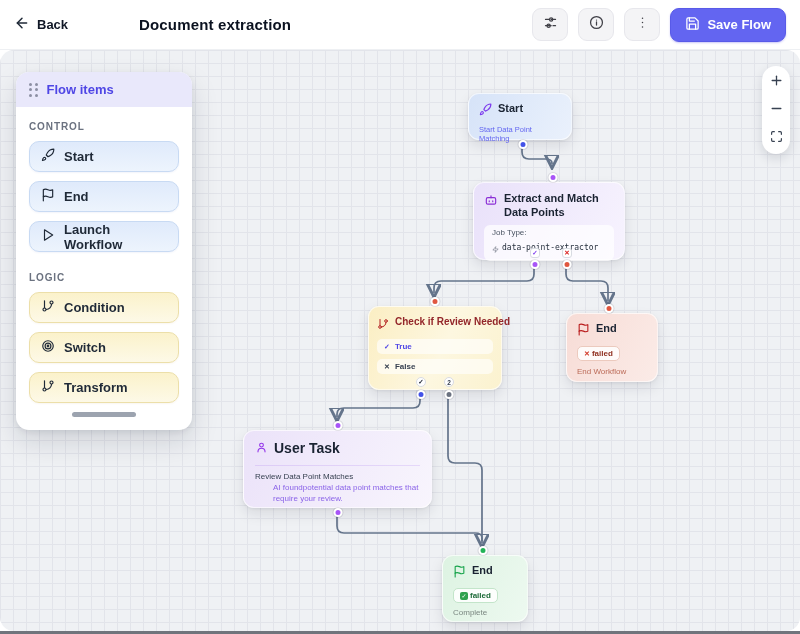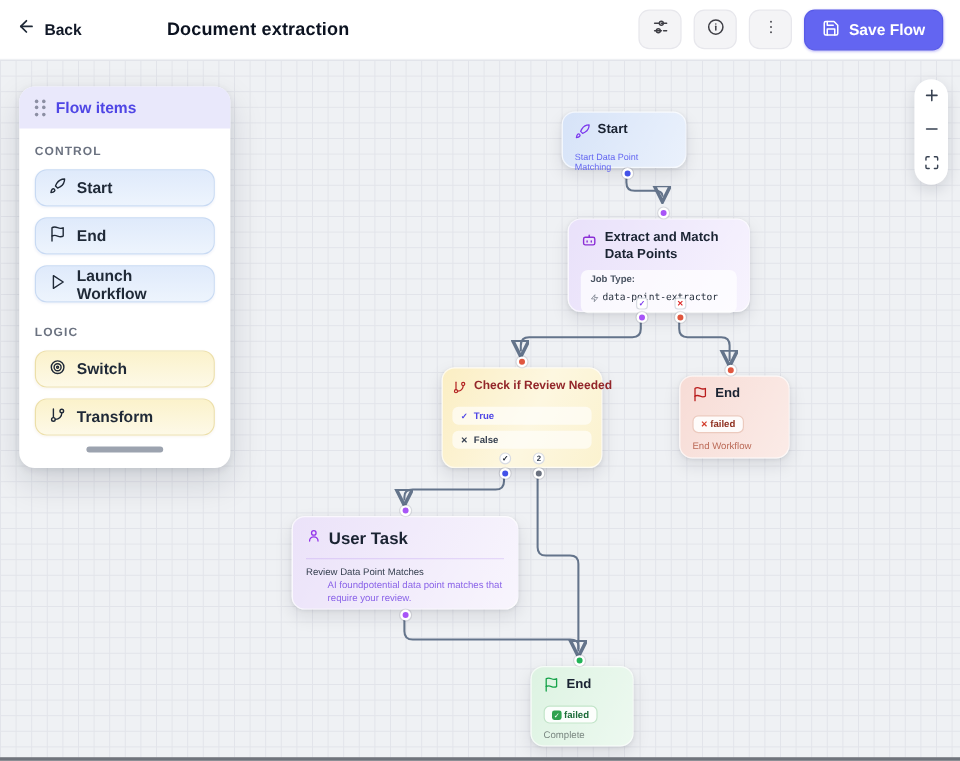--- a/index.html
+++ b/index.html
@@ -14,21 +14,21 @@
   .topbar-right { margin-left:auto; display:flex; align-items:center; gap:10px; }
   .icon-btn { width:36px; height:33px; border-radius:9px; background:#f4f4f6; border:1px solid #e7e7ec; display:flex; align-items:center; justify-content:center; cursor:pointer; }
   .icon-btn svg { width:15px; height:15px; stroke:#3f3f46; }
   .save-btn { height:34px; padding:0 14px; border-radius:9px; background:#6365f1; border:1px solid #585ae8; color:#fff; display:flex; align-items:center; gap:7px; font-size:13px; font-weight:600; cursor:pointer; box-shadow:0 1px 2px rgba(79,70,229,.3); }
   .save-btn svg { width:15px; height:15px; stroke:#fff; }
 
   
   .canvas { position:absolute; top:50px; left:0; width:800px; height:581px;
     background-color:#eff1f4;
     background-image:linear-gradient(#e2e4ea 1px, transparent 1px),linear-gradient(90deg,#e2e4ea 1px, transparent 1px);
-    background-size:13px 13px; }
+    background-size:13px 13px;border-radius:14px; }
   .bottom-edge { position:absolute; bottom:0; left:0; width:800px; height:3px; background:#70747c; z-index:40; }
 
   .edges { position:absolute; top:0; left:0; width:800px; height:581px; pointer-events:none; z-index:1; }
   .edges path { fill:none; stroke:#64748b; stroke-width:1.7; }
 
   
   .panel { position:absolute; left:16px; top:22px; width:176px; background:#fff; border-radius:13px; box-shadow:0 12px 28px rgba(15,23,42,.14), 0 2px 6px rgba(15,23,42,.08); z-index:20; }
   .panel-header { display:flex; align-items:center; gap:9px; background:#e9e8fb; border-radius:13px 13px 0 0; padding:10px 13px; cursor:grab; }
   .drag-dots { display:grid; grid-template-columns:repeat(2,3px); grid-gap:2.5px; }
   .drag-dots i { width:3px; height:3px; border-radius:50%; background:#8c8fa3; }
@@ -55,21 +55,21 @@
 
   .n-start { left:468px; top:43px; width:104px; height:47px; padding:8px 10px 7px; background:linear-gradient(115deg,#d6e3f8,#eaf1fc); }
   .n-start .node-title { font-size:11px; }
   .n-start svg { width:13px; height:13px; stroke:#7c3aed; margin-top:1px; }
   .n-start .subtitle { font-size:7.5px; color:#6366f1; margin-top:5px; }
 
   .n-extract { left:473px; top:132px; width:152px; height:78px; padding:8px 10px; background:linear-gradient(115deg,#e9e1fa,#f7f3fe); }
   .n-extract .node-title { font-size:11px; line-height:1.3; }
   .n-extract svg { width:14px; height:14px; stroke:#8b2fd6; margin-top:2px; }
   .job-box { margin-top:5px; background:rgba(255,255,255,.72); border-radius:6px; padding:3px 8px 4px; }
-  .job-label { font-size:8px; color:#4b5563; font-weight:700; }
+  .job-label { font-size:8px; color:#4b5563; font-weight:400; }
   .job-value { display:flex; align-items:center; gap:3px; margin-top:2px; }
   .job-value svg { width:7px; height:7px; stroke:#6b7280; margin:0; }
   .job-value code { font-family:"DejaVu Sans Mono", monospace; font-size:8px; color:#1f2937; }
 
   .n-check { left:368px; top:256px; width:134px; height:84px; padding:9px 8px; background:linear-gradient(115deg,#fbeec3,#fdf7e0 55%,#fbf2cf);text-align:center; }
   .n-check .node-title { font-size:10px; color:#93262a; white-space:nowrap; }
   .n-check svg { width:12px; height:12px; stroke:#b32020; margin-top:0; }
   .cond-row { display:flex; align-items:center; gap:5px; background:rgba(255,255,255,.62); border-radius:5px; padding:3px 7px; margin-top:5px; font-size:8px; font-weight:600; }
   .cond-glyph { font-size:7px; }
   .cond-row.true .cond-glyph, .cond-row.true .cond-label { color:#4f46e5; }
@@ -222,37 +222,48 @@
             </svg>
         </span>
         <span>Launch Workflow</span>
       </div>
 
       <div class="logic-gap"></div>
       <div class="section-label">LOGIC</div>
 
       <div class="flow-item yellow">
         <span>
-          <svg viewBox="0 0 24 24" fill="none" stroke-width="2">
-              <circle cx="12" cy="12" r="9"></circle>
-              <circle cx="12" cy="12" r="5"></circle>
-              <circle cx="12" cy="12" r="1.4"></circle>
-            </svg>
-        </span>
-        <span>Switch</span>
-      </div>
-      <div class="flow-item yellow">
-        <span>
           <svg viewBox="0 0 24 24" fill="none" stroke-width="2" stroke-linecap="round" stroke-linejoin="round">
               <path d="M6 3v12"></path>
               <circle cx="18" cy="6" r="2.6"></circle>
               <circle cx="6" cy="18" r="2.6"></circle>
               <path d="M18 9a9 9 0 0 1-9 9"></path>
             </svg>
         </span>
+        <span>Condition</span>
+      </div>
+      <div class="flow-item yellow">
+        <span>
+          <svg viewBox="0 0 24 24" fill="none" stroke-width="2">
+              <circle cx="12" cy="12" r="9"></circle>
+              <circle cx="12" cy="12" r="5"></circle>
+              <circle cx="12" cy="12" r="1.4"></circle>
+            </svg>
+        </span>
+        <span>Switch</span>
+      </div>
+      <div class="flow-item yellow">
+        <span>
+          <svg viewBox="0 0 24 24" fill="none" stroke-width="2" stroke-linecap="round" stroke-linejoin="round">
+              <path d="M6 3v12"></path>
+              <circle cx="18" cy="6" r="2.6"></circle>
+              <circle cx="6" cy="18" r="2.6"></circle>
+              <path d="M18 9a9 9 0 0 1-9 9"></path>
+            </svg>
+        </span>
         <span>Transform</span>
       </div>
 
       <div class="panel-grip"></div>
     </div>
   </div>
 
   <div class="zoomctl">
     <div class="zbtn">
       <span>

